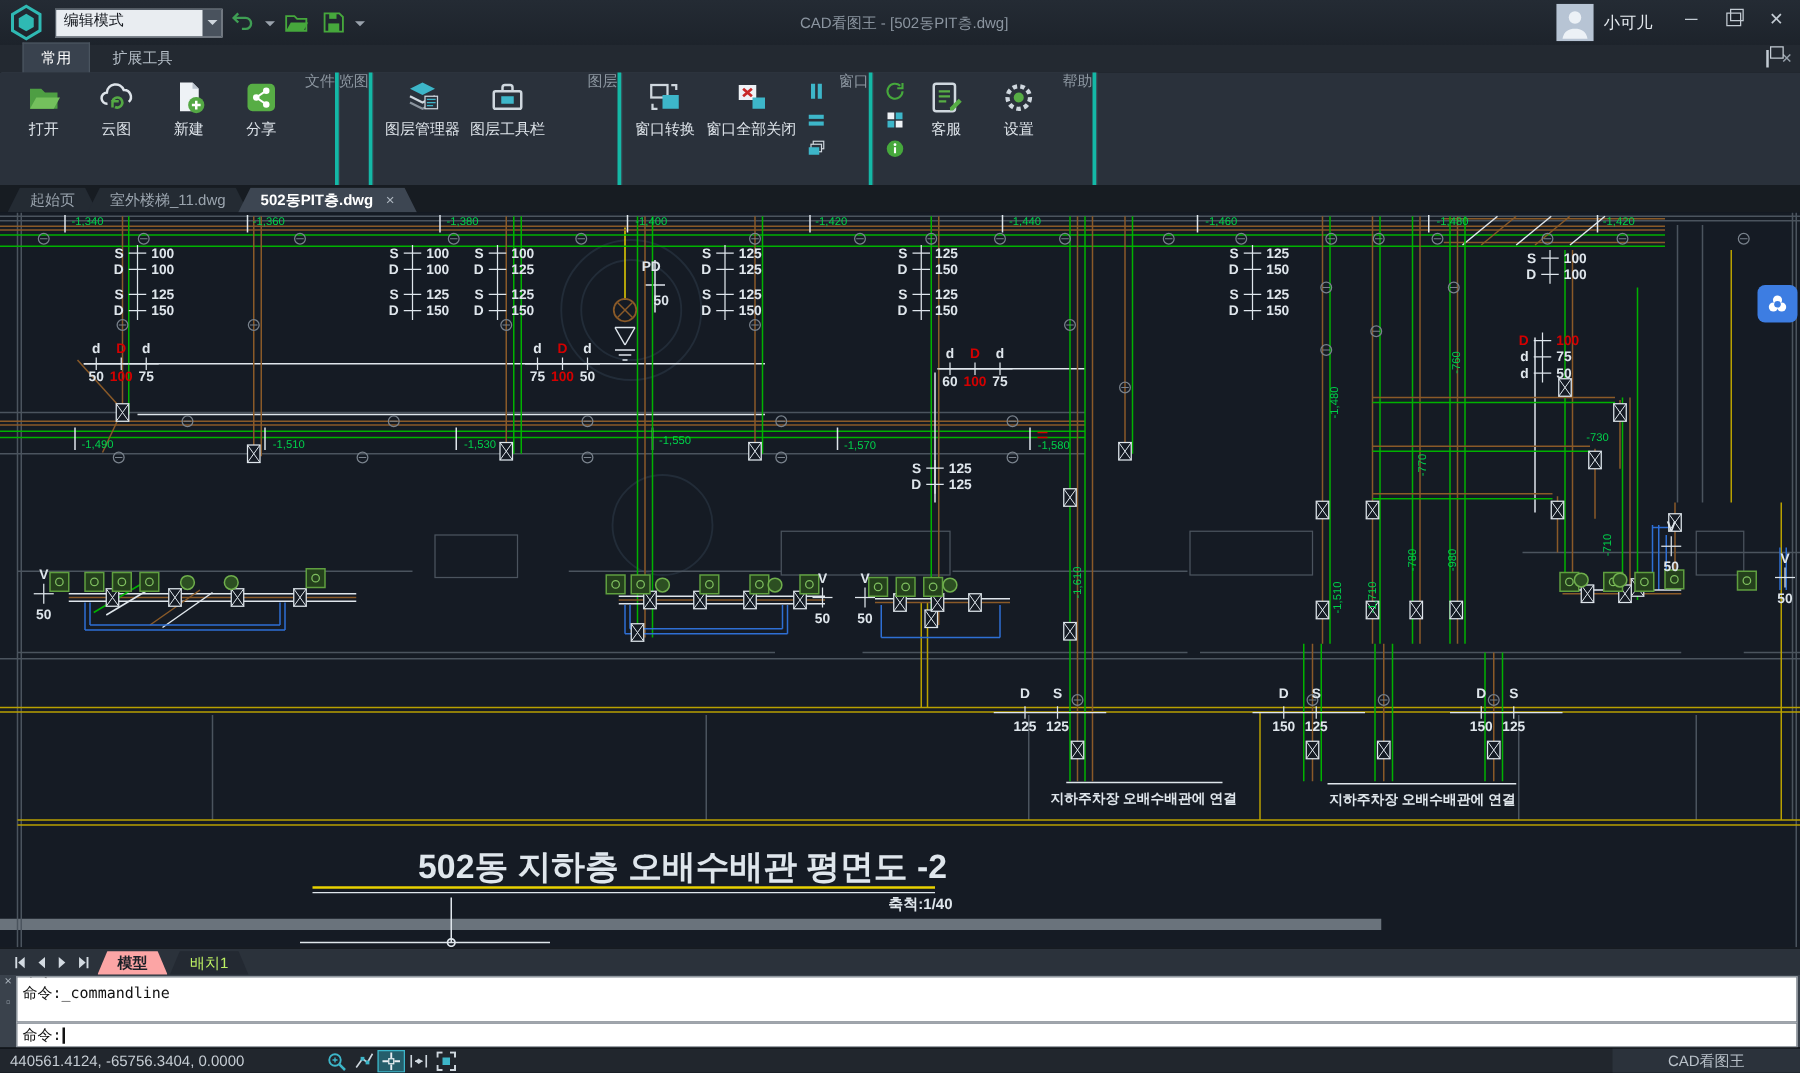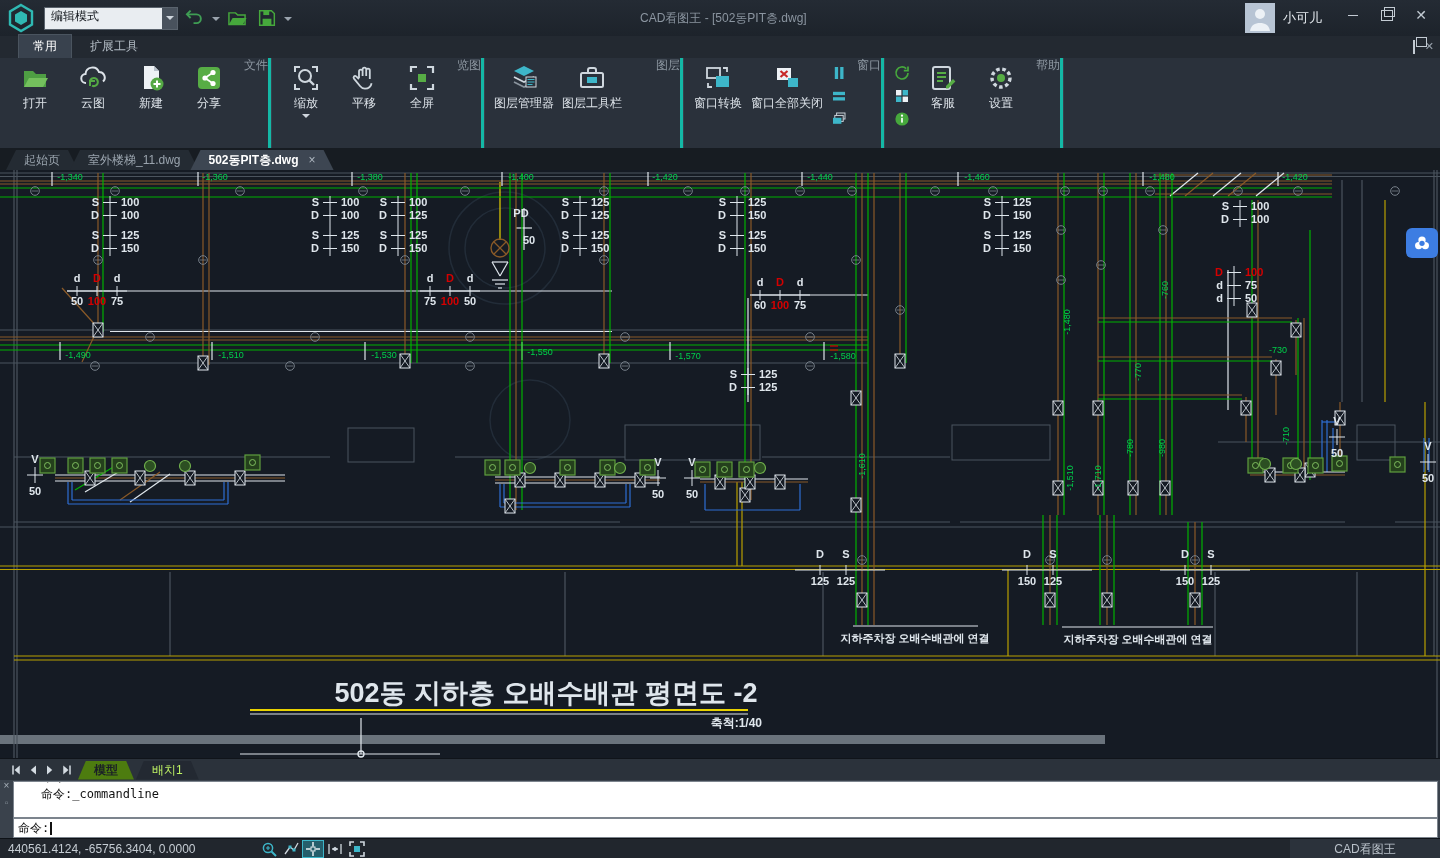--- a/index.html
+++ b/index.html
@@ -48,26 +48,26 @@
   .dtab .x{margin-left:10px;color:#aeb7c0;font-weight:normal;}
   
   #canvas{top:170px;height:588px;background:#151b24;}
   #cloudbtn{position:absolute;right:2px;top:58px;width:32px;height:30px;background:#3d7de2;border-radius:6px;
             display:flex;align-items:center;justify-content:center;}
   
   #modelbar{top:758px;height:22px;background:#2b323b;display:flex;align-items:center;padding-left:8px;border-top:1px solid #10141a;}
   .nav{width:15px;height:14px;margin-right:2px;display:flex;align-items:center;justify-content:center;}
   .ltab{height:19px;line-height:19px;padding:0 16px;font-size:12px;margin-left:2px;
         clip-path:polygon(8px 0,calc(100% - 8px) 0,100% 100%,0 100%);}
-  .ltab.active{background:#4d7c0f;color:#1b2027;font-weight:bold;}
+  .ltab.active{background:#fca5a5;color:#1b2027;font-weight:bold;}
   .ltab.inactive{background:#232932;color:#bef264;}
   
   #cmd{top:780px;height:58px;background:#3a424c;}
   #cmdstrip{position:absolute;left:0;top:0;width:13px;height:58px;color:#a7b0b9;font-size:10px;text-align:center;}
-  #cmdhist{position:absolute;left:13px;right:2px;top:1px;height:35px;background:#fff;border:1px solid #7c848d;overflow:hidden;padding-left:23px;}
+  #cmdhist{position:absolute;left:13px;right:2px;top:1px;height:35px;background:#fff;border:1px solid #7c848d;overflow:hidden;}
   #cmdhist .inner{transform:translateY(-13px);}
   .cline{height:17px;line-height:17px;font-family:"DejaVu Sans Mono",monospace;font-size:12px;color:#111;padding-left:4px;white-space:pre;}
   #cmdin{position:absolute;left:13px;right:2px;top:38px;height:18px;background:#fff;border:1px solid #7c848d;
          display:flex;align-items:center;}
   #cmdin .cline{height:16px;line-height:16px;}
   #caret{width:2px;height:13px;background:#111;margin-left:1px;}
   
   #status{top:838px;height:20px;background:#21262d;border-top:1px solid #0e1217;display:flex;align-items:center;}
   #coords{color:#c6cdd4;font-size:12px;padding-left:8px;width:250px;}
   .sico{width:22px;height:18px;display:flex;align-items:center;justify-content:center;}
@@ -173,45 +173,20 @@
             <circle cx="19" cy="9.5" r="2.6" fill="#fff"></circle>
             <circle cx="19" cy="20.5" r="2.6" fill="#fff"></circle>
             <path d="M11 15l8-5.5M11 15l8 5.5" stroke="#fff" stroke-width="1.6"></path>
           </svg>
           <span class="lbl">分享</span>
         </div>
       </div>
       <div class="rlabel">文件</div>
     </div>
     <div class="rgroup">
-      <div class="rbtns">
-        <div class="rbtn">
-          <svg viewBox="0 0 30 30" width="30" height="30">
-            <path d="M4 9V4h5M21 4h5v5M26 21v5h-5M9 26H4v-5" fill="none" stroke="#cfd7de" stroke-width="2"></path>
-            <circle cx="14" cy="13" r="6" fill="none" stroke="#cfd7de" stroke-width="2"></circle>
-            <path d="M18.5 17.5L23 22" stroke="#cfd7de" stroke-width="2.4"></path>
-          </svg>
-          <span class="lbl">缩放</span>
-          <span class="caret"></span>
-        </div>
-        <div class="rbtn">
-          <svg viewBox="0 0 30 30" width="30" height="30">
-            <path d="M10 15V8.5a1.8 1.8 0 0 1 3.6 0M13.6 13V6.5a1.8 1.8 0 0 1 3.6 0M17.2 13V7.5a1.8 1.8 0 0 1 3.6 0V16" fill="none" stroke="#cfd7de" stroke-width="1.8"></path>
-            <path d="M10 16l-2.8-2.6c-1.6-1.4-3.4.6-2.2 2.2L11 23c1.2 1.6 2.6 2.6 5 2.6 4.6 0 6-2.4 6.6-5.4" fill="none" stroke="#cfd7de" stroke-width="1.8"></path>
-          </svg>
-          <span class="lbl">平移</span>
-        </div>
-        <div class="rbtn">
-          <svg viewBox="0 0 30 30" width="30" height="30">
-            <path d="M4 9V4h6M20 4h6v6M26 21v5h-6M10 26H4v-5" fill="none" stroke="#cfd7de" stroke-width="2.2"></path>
-            <rect x="11" y="11" width="8" height="8" fill="#57ad45"></rect>
-          </svg>
-          <span class="lbl">全屏</span>
-        </div>
-      </div>
       <div class="rlabel">览图</div>
     </div>
     <div class="rgroup">
       <div class="rbtns">
         <div class="rbtn">
           <svg viewBox="0 0 30 30" width="30" height="30">
             <path d="M15 3l10 5-10 5L5 8z" fill="#3db6c9"></path>
             <path d="M5 14l10 5 10-5" fill="none" stroke="#cfd7de" stroke-width="1.8"></path>
             <path d="M5 19l10 5 10-5" fill="none" stroke="#8a939d" stroke-width="1.8"></path>
             <rect x="17" y="14" width="10" height="10" fill="#2b323c" stroke="#cfd7de"></rect>

